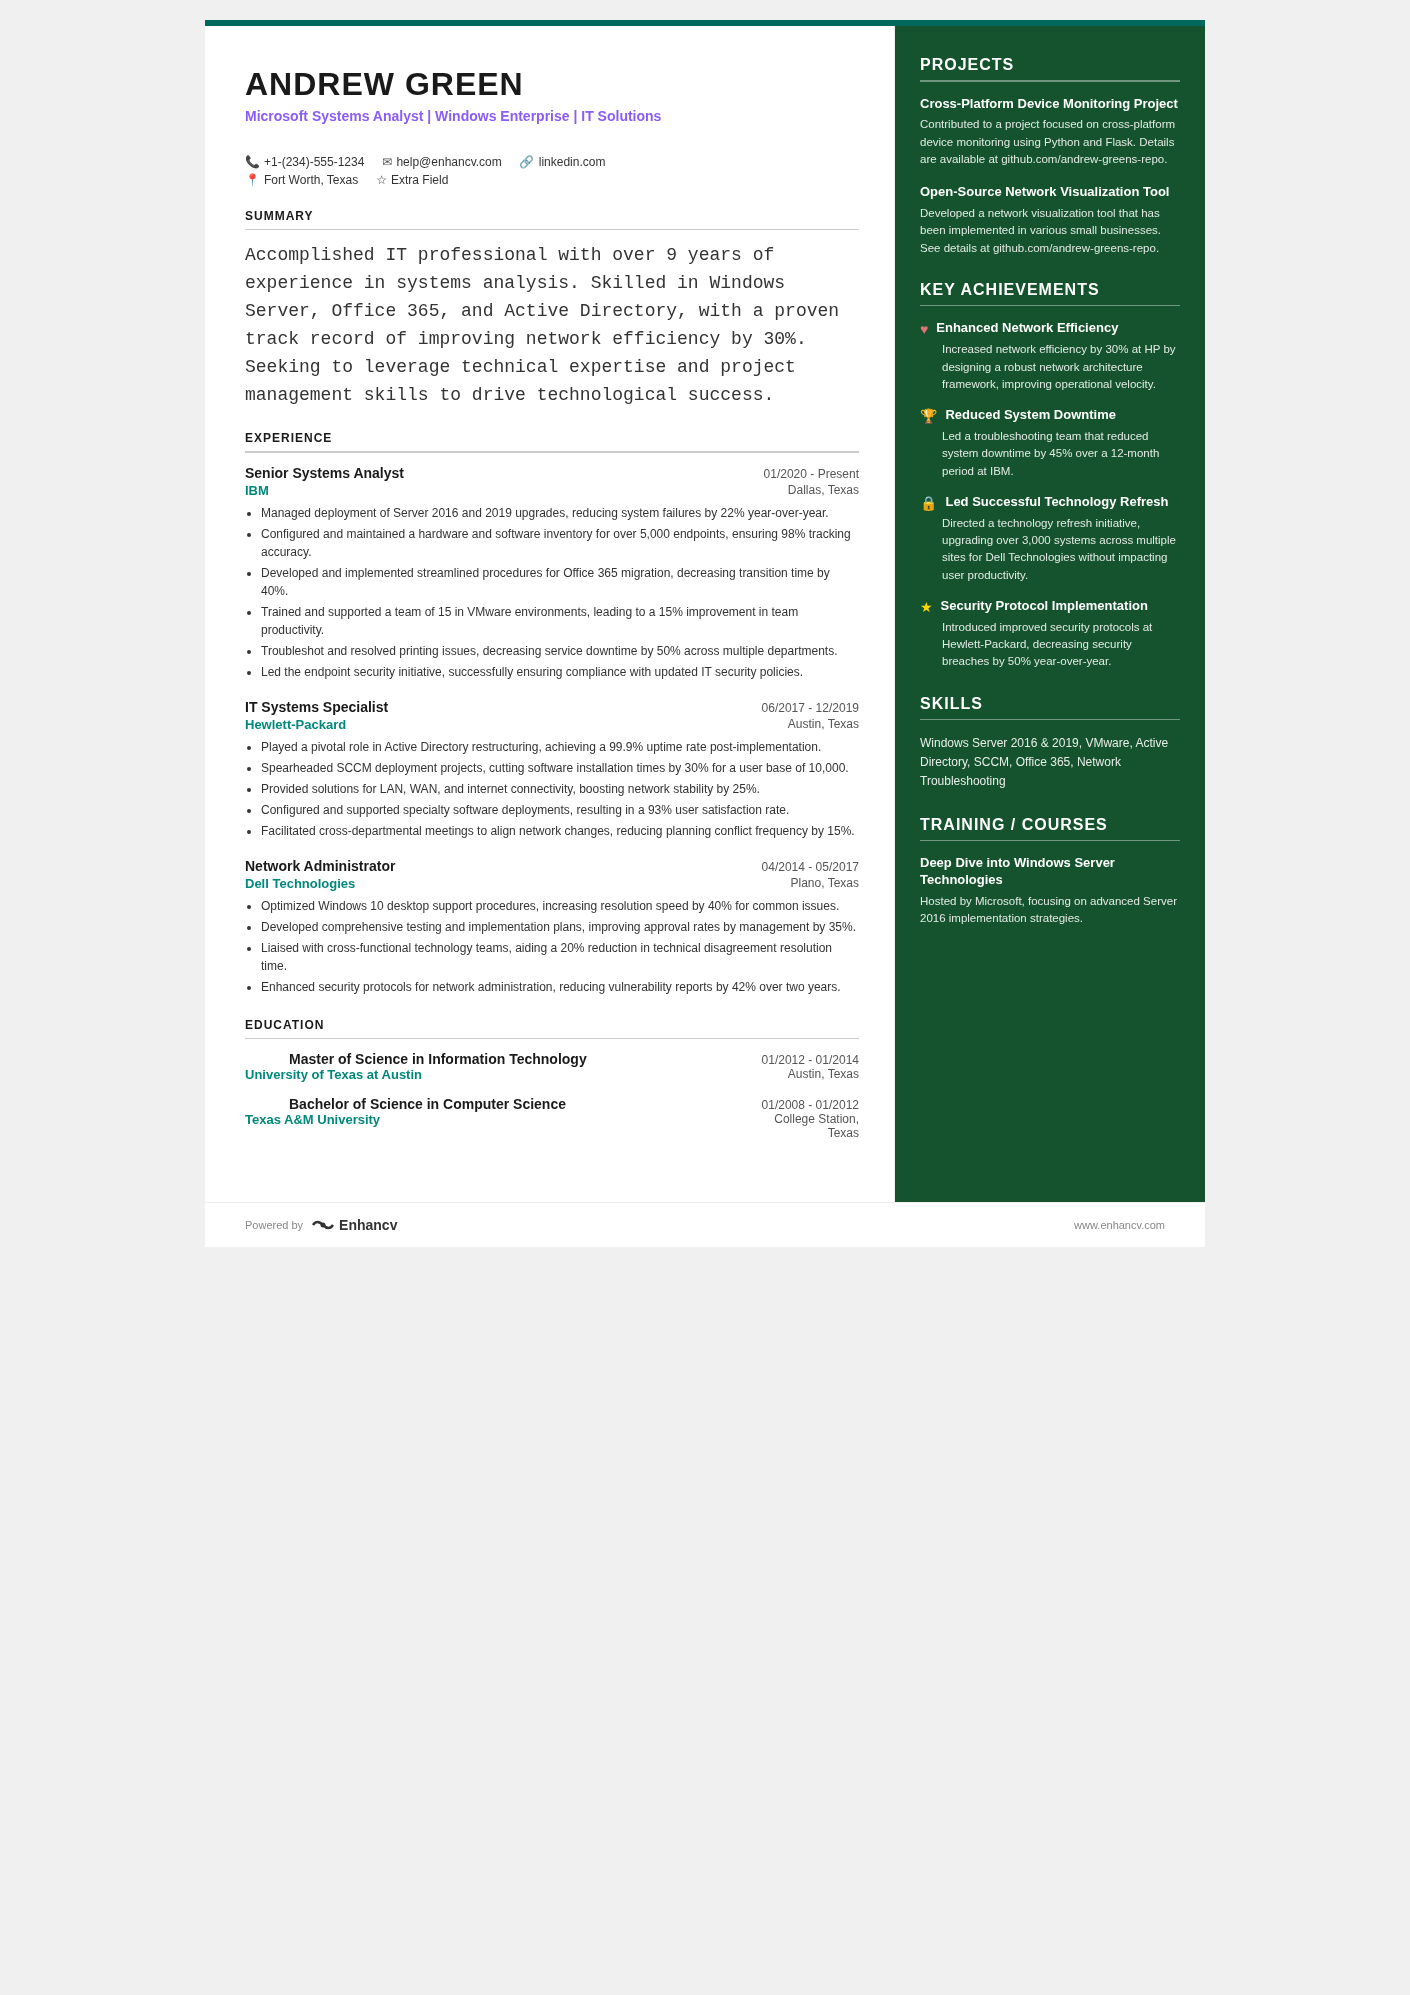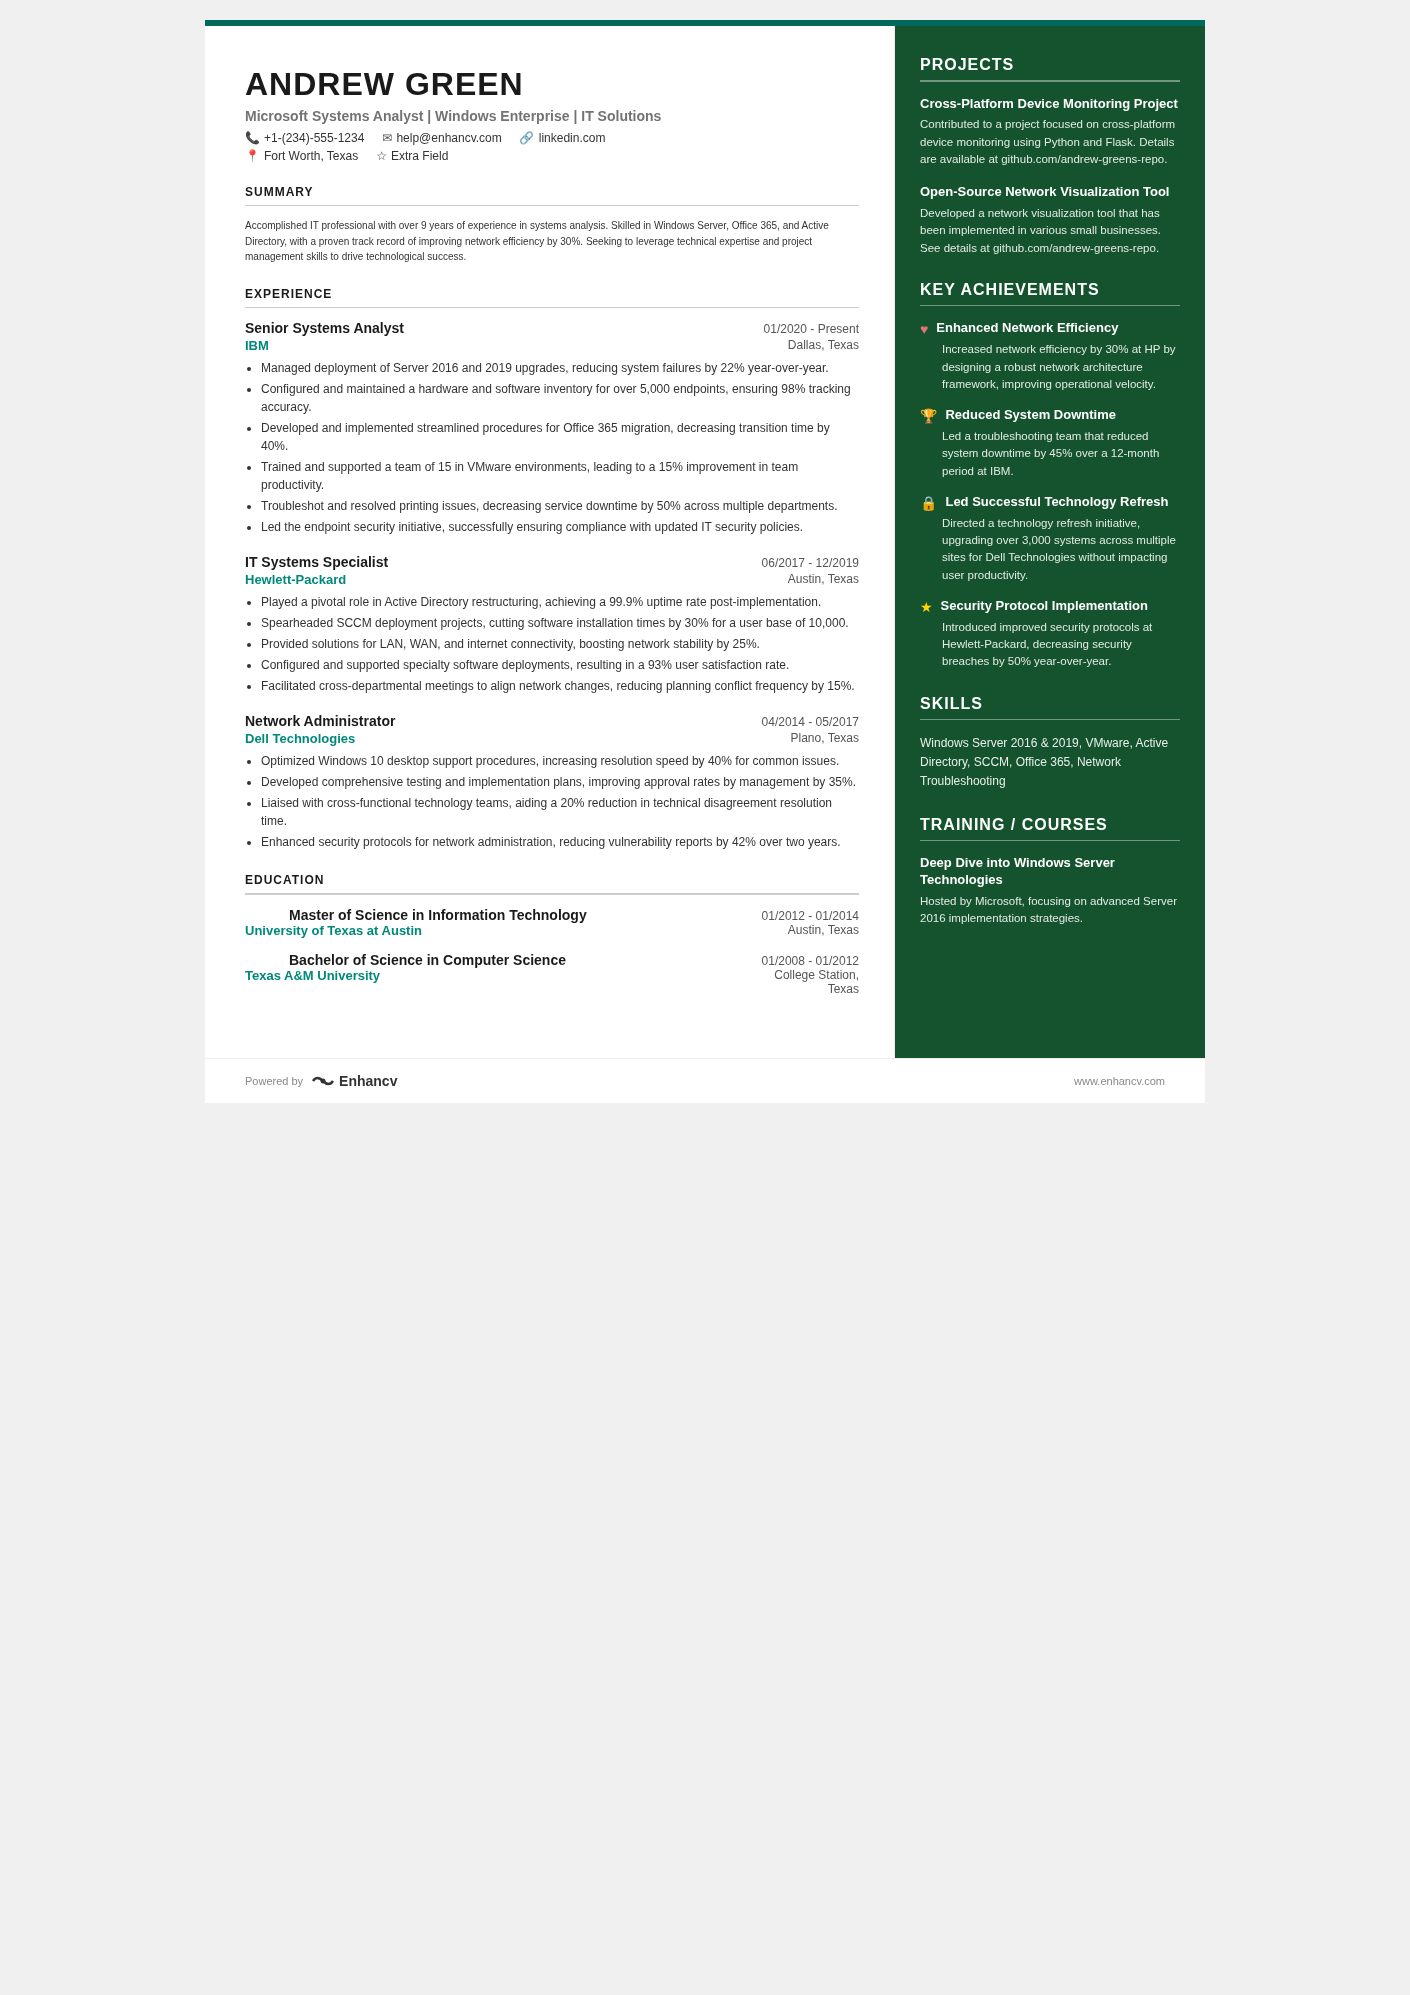--- a/index.html
+++ b/index.html
@@ -20,24 +20,24 @@
     }
     .header-name {
       font-size: 32px;
       font-weight: 900;
       color: #1a1a1a;
       letter-spacing: 1px;
       text-transform: uppercase;
       margin-bottom: 4px;
     }
     .header-title {
-      color: #737373;
+      color: #8b5cf6;
       font-size: 14px;
       font-weight: 600;
-      margin-bottom: 4px;
+      margin-bottom: 28px;
       line-height: 1.4;
     }
     .contact-row {
       display: flex;
       flex-wrap: wrap;
       gap: 8px 18px;
       font-size: 12px;
       color: #333;
       margin-bottom: 4px;
     }
@@ -68,23 +68,24 @@
       text-transform: uppercase;
       letter-spacing: 1px;
       margin-bottom: 6px;
     }
     .section-divider {
       height: 1.5px;
       background: #ccc;
       margin-bottom: 12px;
     }
     .summary-text {
-      font-size: 10px;
+      font-size: 18px;
       color: #333;
       line-height: 1.55;
+      font-family: Liberation Mono, monospace;
     }
     
     .job-block {
       margin-bottom: 18px;
     }
     .job-header {
       display: flex;
       justify-content: space-between;
       align-items: baseline;
       margin-bottom: 2px;

